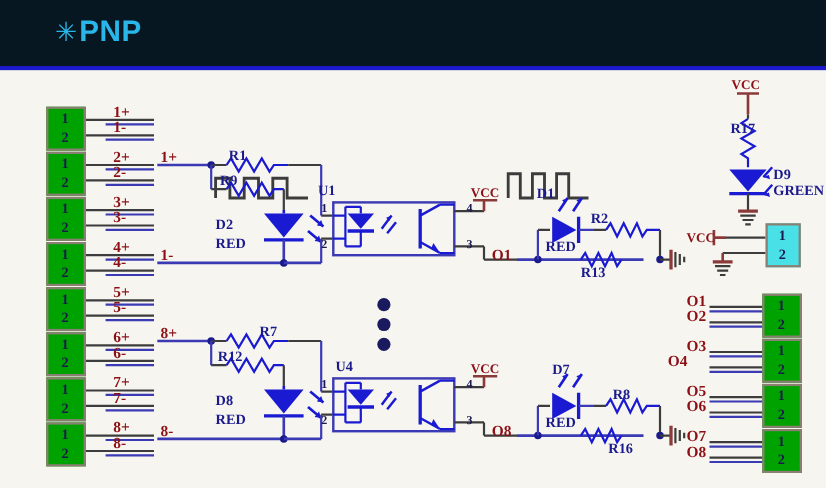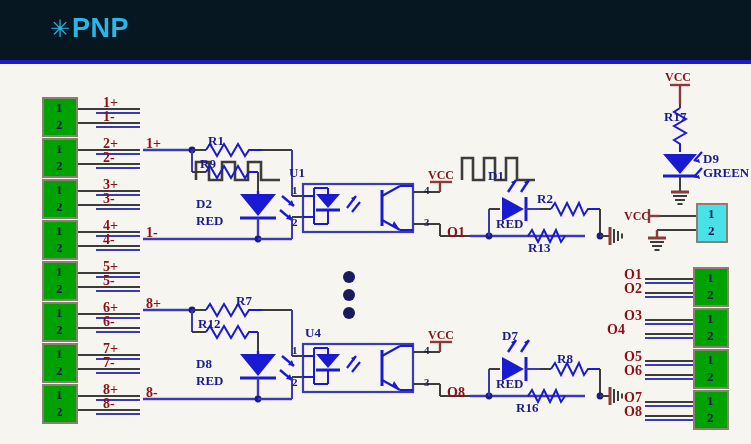--- a/index.html
+++ b/index.html
@@ -466,21 +466,21 @@
     <div class="lbl lbl-blue" style="left:305px; top:261px;">U4</div>
     <div class="lbl lbl-pin" style="left:292px; top:280px;">1</div>
     <div class="lbl lbl-pin" style="left:292px; top:312px;">2</div>
     <div class="lbl lbl-pin" style="left:424px; top:280px;">4</div>
     <div class="lbl lbl-pin" style="left:424px; top:312px;">3</div>
     <div class="lbl lbl-vcc" style="left:428px; top:264px;">VCC</div>
     <div class="lbl lbl-io" style="left:447px; top:321px;">O8</div>
     <div class="lbl lbl-blue" style="left:502px; top:264px;">D7</div>
     <div class="lbl lbl-blue" style="left:496px; top:312px;">RED</div>
     <div class="lbl lbl-blue" style="left:557px; top:287px;">R8</div>
-    <div class="lbl lbl-blue" style="left:516px; top:336px;">R16</div>
+    <div class="lbl lbl-blue" style="left:553px; top:336px;">R16</div>
 
     <div class="lbl lbl-vcc" style="left:665px; top:6px;">VCC</div>
     <div class="lbl lbl-blue" style="left:664px; top:45px;">R17</div>
     <div class="lbl lbl-blue" style="left:703px; top:87px;">D9</div>
     <div class="lbl lbl-blue" style="left:703px; top:101px;">GREEN</div>
 
     <div class="lbl lbl-vcc" style="left:624px; top:145px;">VCC</div>
     <div class="conn cyan" style="left:696px; top:139px; width:32px; height:40px;"></div>
     <div class="pin-num" style="left:708px; top:142px;">1</div>
     <div class="pin-num" style="left:708px; top:159px;">2</div>

